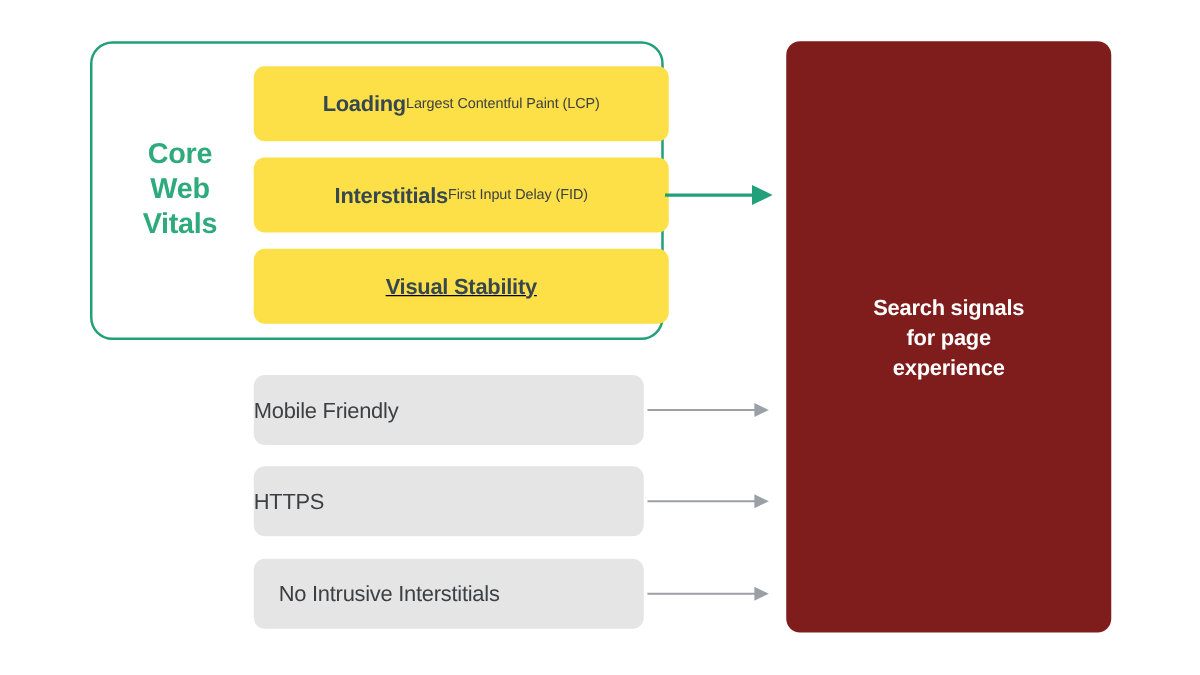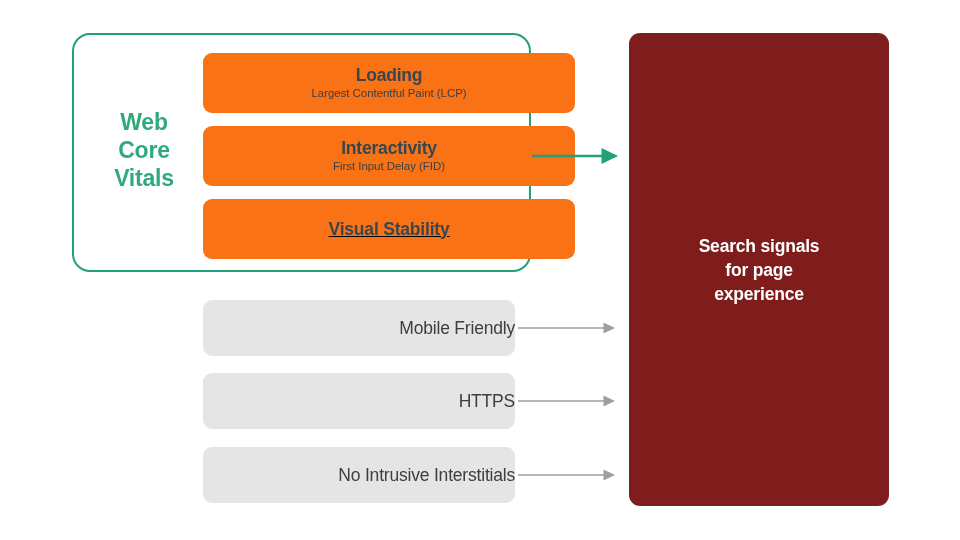--- a/index.html
+++ b/index.html
@@ -43,27 +43,27 @@
     font-size: 23px;
     font-weight: bold;
     line-height: 28px;
     letter-spacing: -0.2px;
   }
 
   
   .vital {
     position: absolute;
     left: 203px;
-    width: 372px;
+    width: 332px;
     height: 60px;
     box-sizing: border-box;
-    background: #f97316;
+    background: #fde047;
     border-radius: 9px;
     display: flex;
-    flex-direction: column;
+    flex-direction: row;
     align-items: center;
     justify-content: center;
   }
   .vital-1 { top: 53px; }
   .vital-2 { top: 126px; }
   .vital-3 { top: 199px; text-decoration: underline; }
 
   .vital-title {
     color: #37474f;
     font-size: 17.5px;
@@ -83,21 +83,21 @@
   .signal {
     position: absolute;
     left: 203px;
     width: 312px;
     height: 56px;
     box-sizing: border-box;
     background: #e5e5e6;
     border-radius: 9px;
     display: flex;
     align-items: center;
-    justify-content: flex-end;
+    justify-content: flex-start;
   }
   .signal-1 { top: 300px; }
   .signal-2 { top: 373px; }
   .signal-3 { top: 447px; padding-left: 20px; }
 
   .signal-label {
     color: #3c4043;
     font-size: 17.5px;
     line-height: 21px;
     letter-spacing: -0.2px;
@@ -138,32 +138,32 @@
   }
 </style>
 </head>
 <body>
 
 <div id="stage">
 
   <div class="cwv-container"></div>
 
   <div class="cwv-label">
+    <div><span>Core</span></div>
     <div><span>Web</span></div>
-    <div><span>Core</span></div>
     <div><span>Vitals</span></div>
   </div>
 
   <div class="vital vital-1">
     <div class="vital-title">Loading</div>
     <div class="vital-sub">Largest Contentful Paint (LCP)</div>
   </div>
 
   <div class="vital vital-2">
-    <div class="vital-title">Interactivity</div>
+    <div class="vital-title">Interstitials</div>
     <div class="vital-sub">First Input Delay (FID)</div>
   </div>
 
   <div class="vital vital-3">
     <div class="vital-title">Visual Stability</div>
   </div>
 
   <div class="signal signal-1">
     <div class="signal-label">Mobile Friendly</div>
   </div>

